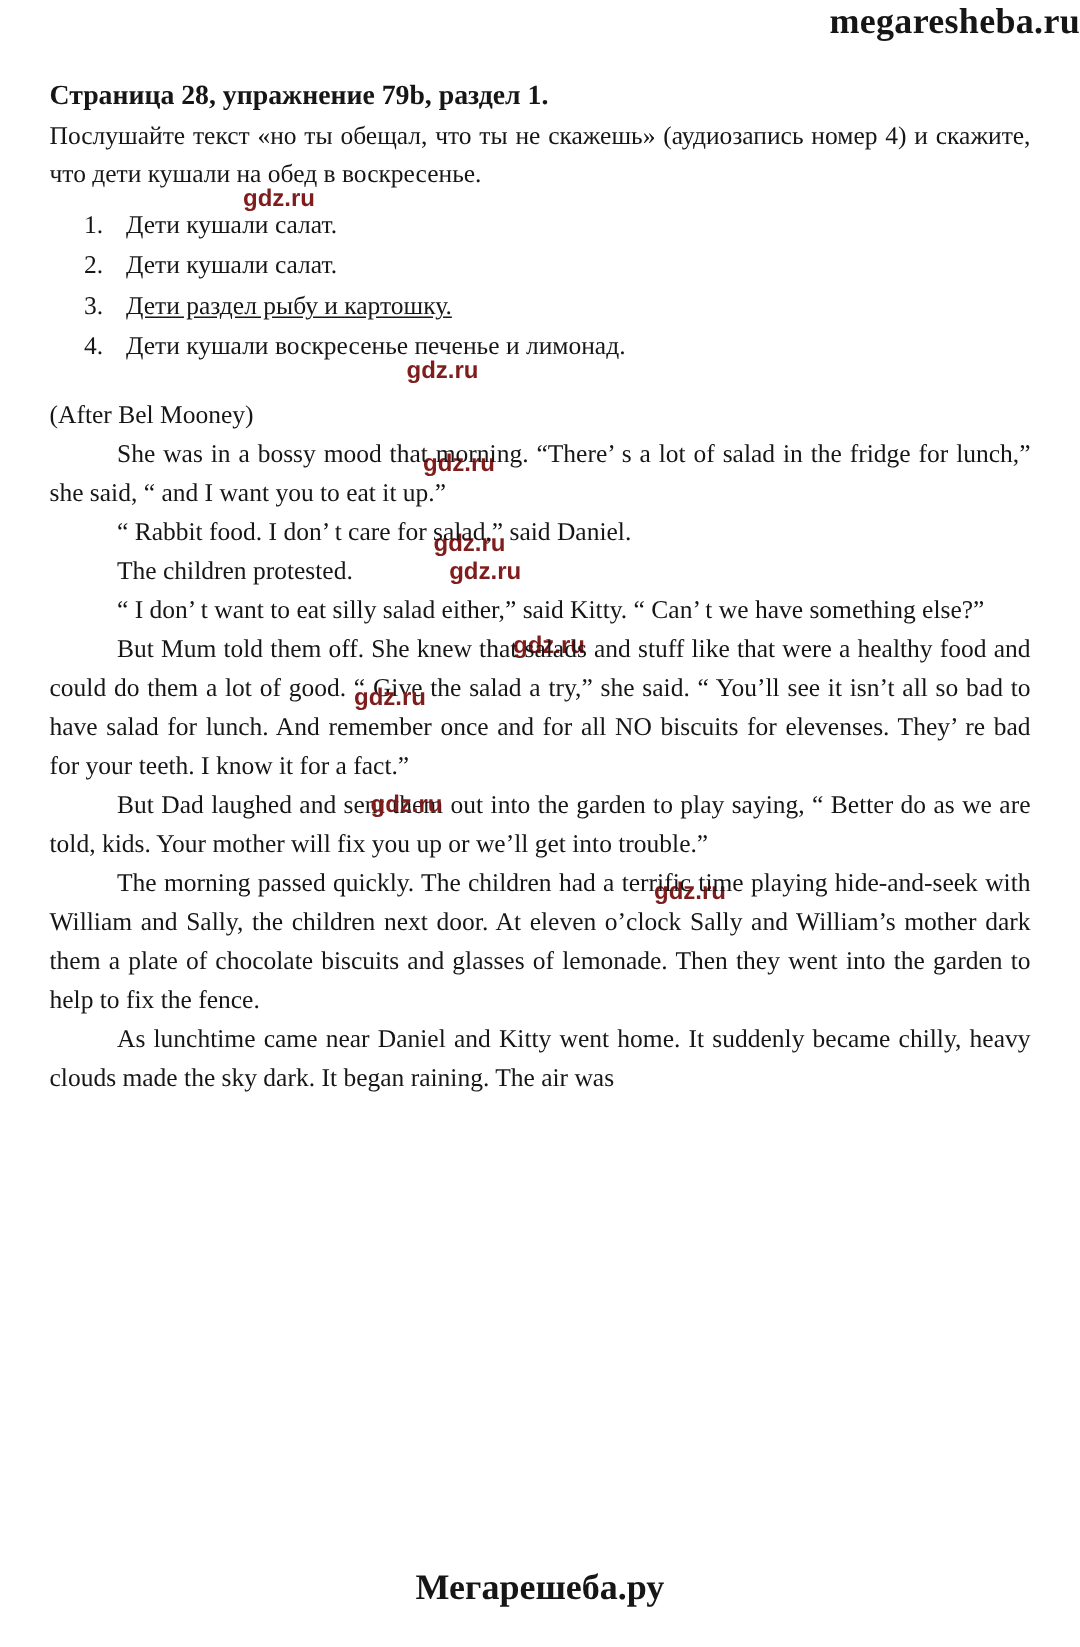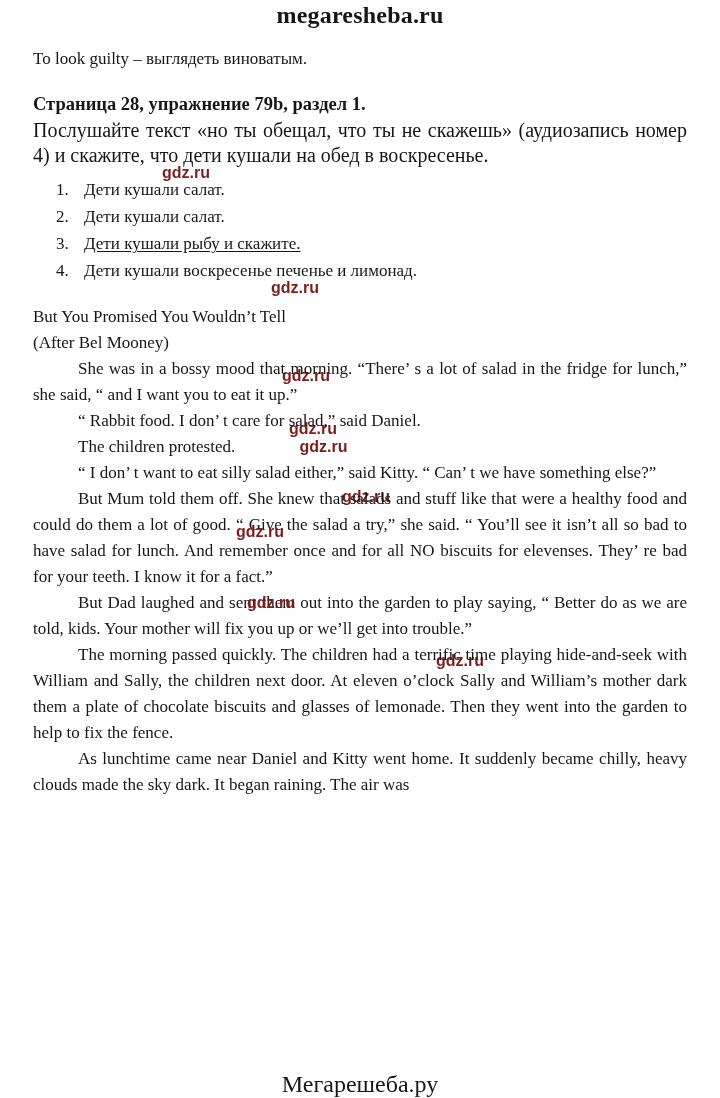--- a/index.html
+++ b/index.html
@@ -1,79 +1,77 @@
 <!DOCTYPE html>
 <html><head>
 <meta charset="utf-8">
 <style>
   html,body{margin:0;padding:0;background:#ffffff;}
   .page{
     position:relative;width:720px;height:1098px;margin:0 auto;background:#ffffff;
     font-family:"Liberation Serif","DejaVu Serif",serif;color:#161616;overflow:hidden;
   }
-  .site-header{padding-top:2px;text-align:center;font-size:24px;font-weight:700;letter-spacing:.2px;}
+  .site-header{padding-top:2px;text-align:right;font-size:24px;font-weight:700;letter-spacing:.2px;}
   .content{padding:0 33px;}
   .vocab{margin:20px 0 0;font-size:17px;}
   .exercise-heading{margin:25px 0 0;font-size:18.5px;font-weight:700;}
-  .task{margin:3px 0 0;font-size:20px;line-height:25px;text-align:justify;}
+  .task{margin:3px 0 0;font-size:17px;line-height:25px;text-align:justify;}
   .answers{list-style:none;margin:9px 0 0;padding:0;position:relative;}
   .answer{display:flex;font-size:17px;line-height:26px;margin:0 0 1px;padding-left:23px;}
   .answer-num{flex:none;width:28px;}
   .underlined{text-decoration:underline;text-underline-offset:2px;}
   .story{position:relative;margin-top:20px;}
   .story p{position:relative;margin:0;font-size:17px;line-height:26px;text-align:justify;}
   .story-title,.story-subtitle{margin-left:23px;text-align:left;}
   .story-p{text-indent:45px;}
   .mt6{margin-top:6px;}
   .wm{
     position:absolute;font-family:"Liberation Sans","DejaVu Sans",sans-serif;
     font-size:16px;font-weight:700;color:#7f1d1d;white-space:nowrap;line-height:14px;
   }
   .wm-inline{position:static;margin-left:60px;}
-  .site-footer{position:absolute;left:0;right:0;bottom:0;text-align:center;font-size:24px;font-weight:400;}
+  .site-footer{position:absolute;left:0;right:0;bottom:25px;text-align:center;font-size:24px;font-weight:700;}
 </style>
 </head>
 <body>
 
 <div class="page">
 
   <div class="site-header">megaresheba.ru</div>
 
   <div class="content">
 
-    <p class="vocab">To look guilty – выглядеть виноватым.</p>
 
     <p class="exercise-heading">Страница 28, упражнение 79b, раздел 1.</p>
 
     <p class="task">Послушайте текст «но ты обещал, что ты не скажешь» (аудиозапись номер 4) и скажите, что дети кушали на обед в воскресенье.</p>
 
     <ol class="answers">
       <li class="answer">
         <span class="answer-num">1.</span>
         <span class="answer-text">Дети кушали салат.</span>
       </li>
       <li class="answer">
         <span class="answer-num">2.</span>
         <span class="answer-text">Дети кушали салат.</span>
       </li>
       <li class="answer">
         <span class="answer-num">3.</span>
-        <span class="answer-text underlined">Дети кушали рыбу и скажите.</span>
+        <span class="answer-text underlined">Дети раздел рыбу и картошку.</span>
       </li>
       <li class="answer">
         <span class="answer-num">4.</span>
         <span class="answer-text">Дети кушали воскресенье печенье и лимонад.</span>
       </li>
       <span class="wm" style="left:129px;top:-11px">gdz.ru</span>
     </ol>
 
     <div class="story">
       <span class="wm" style="left:238px;top:-23px">gdz.ru</span>
 
-      <p class="story-title">But You Promised You Wouldn’t Tell</p>
       <p class="story-subtitle">(After Bel Mooney)</p>
 
       <p class="story-p">
         <span class="wm" style="left:204px;top:13px">gdz.ru</span>
         <span class="wm" style="left:211px;top:66px">gdz.ru</span>
       </p>
 
       <p class="story-p mt6">
         <span>She was in a bossy mood that morning. “There’ s a lot of salad in the fridge for lunch,” she said, “ and I want you to eat it up.”</span>
       </p>

